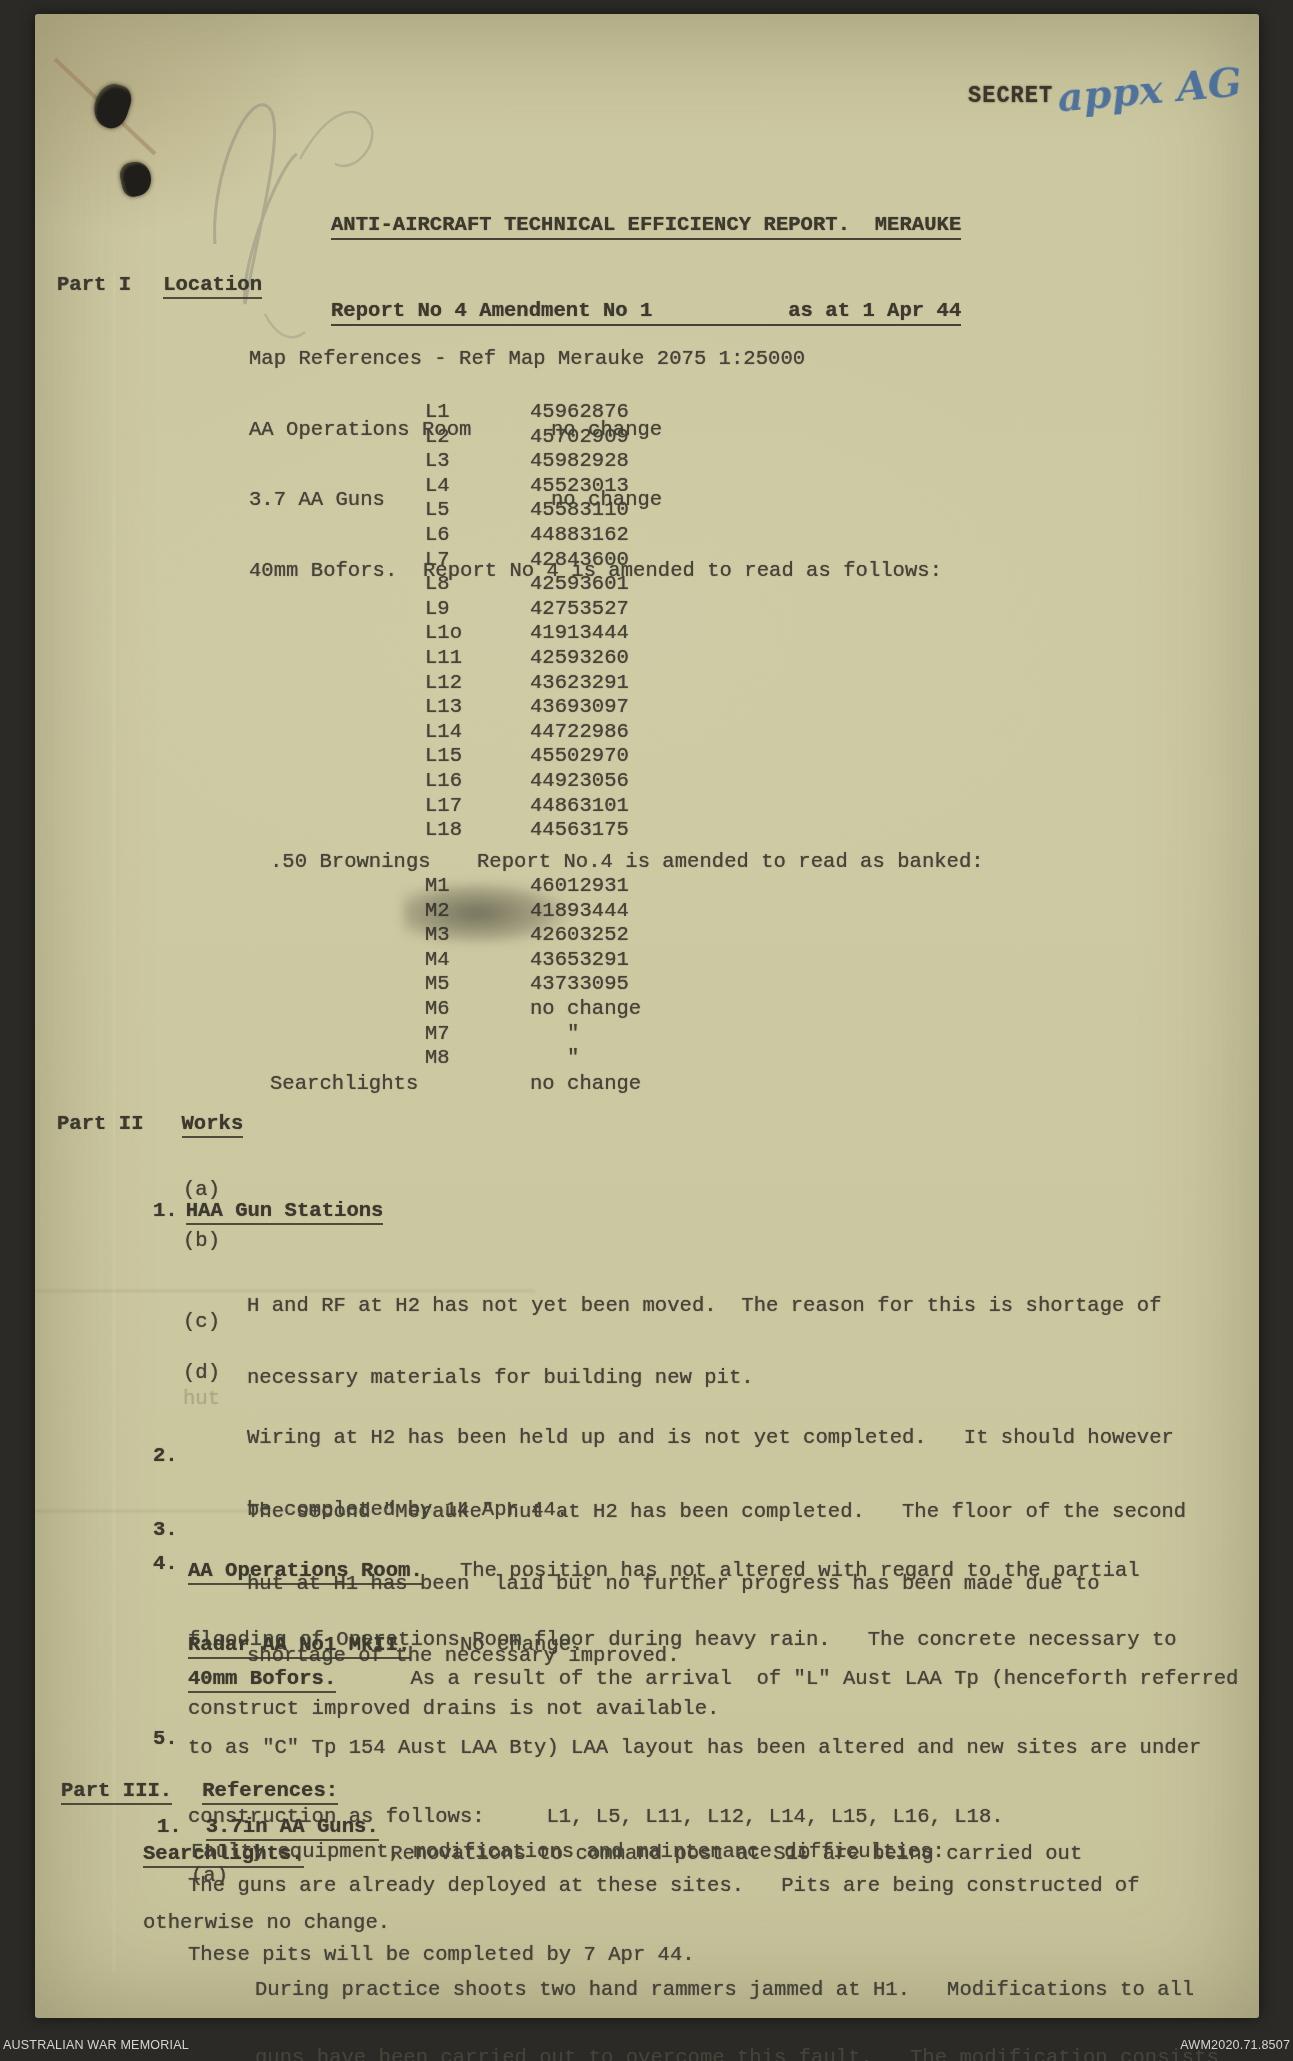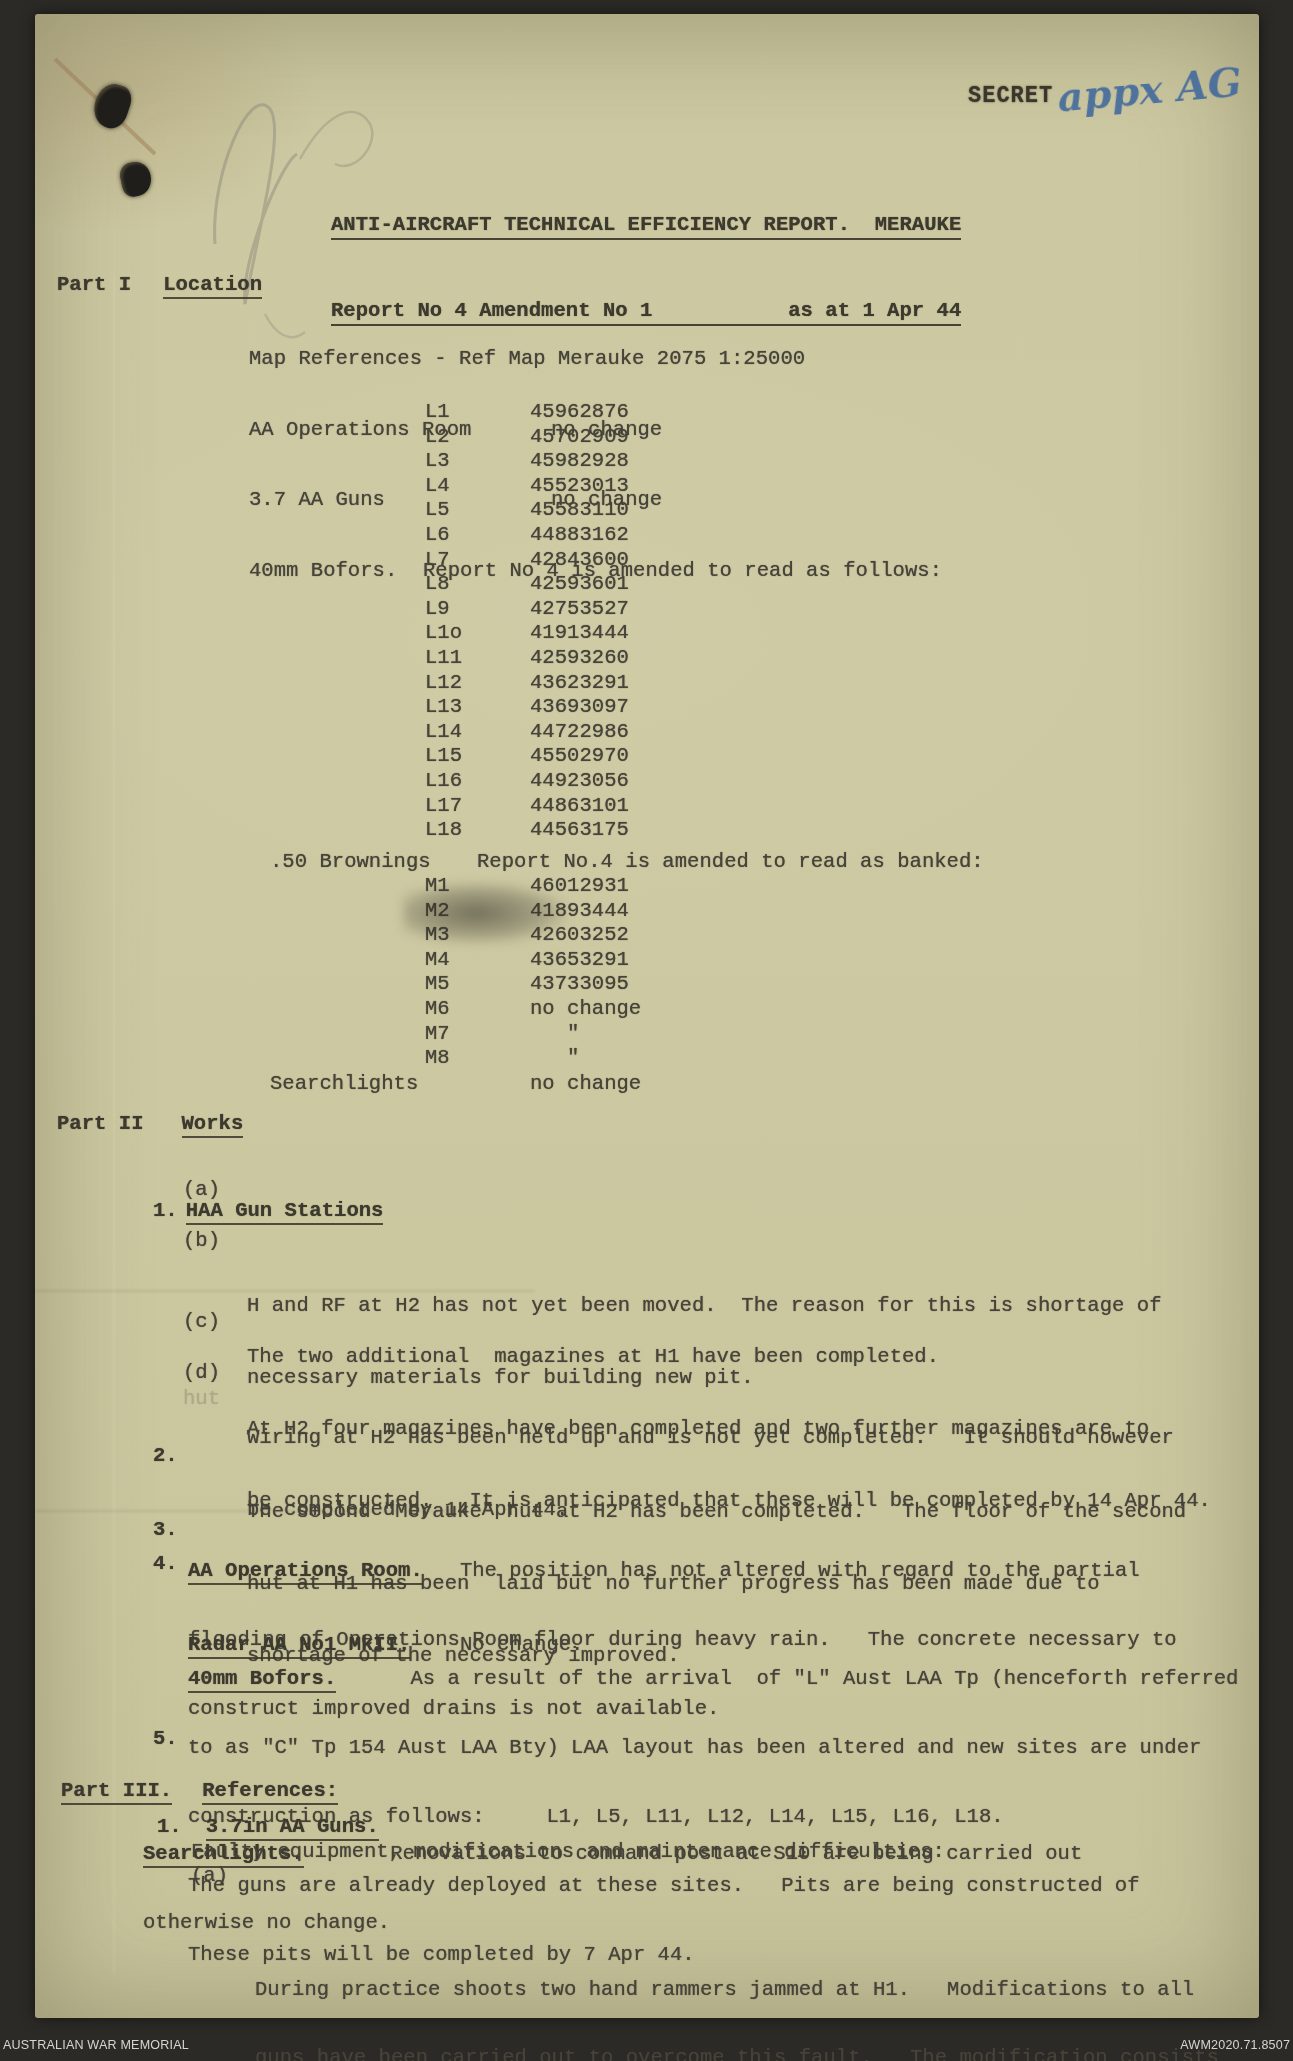--- a/index.html
+++ b/index.html
@@ -119,25 +119,20 @@
     <div class="abs" style="left:0;top:1164px;width:1224px;">
       <span class="subtag">(a)</span>
       <div class="sublines">
         <div class="ln26">H and RF at H2 has not yet been moved.  The reason for this is shortage of</div>
         <div class="ln26">necessary materials for building new pit.</div>
       </div>
     </div>
 
     <div class="abs" style="left:0;top:1215px;width:1224px;">
       <span class="subtag">(b)</span>
-      <div class="sublines">
-        <div class="ln26">The two additional  magazines at H1 have been completed.</div>
-        <div class="ln26">At H2 four magazines have been completed and two further magazines are to</div>
-        <div class="ln26">be constructed.   It is anticipated that these will be completed by 14 Apr 44.</div>
-      </div>
     </div>
 
     <div class="abs" style="left:0;top:1296px;width:1224px;">
       <span class="subtag">(c)</span>
       <div class="sublines">
         <div class="ln26">Wiring at H2 has been held up and is not yet completed.   It should however</div>
         <div class="ln26">be completed by 14 Apr 44.</div>
       </div>
     </div>
 

